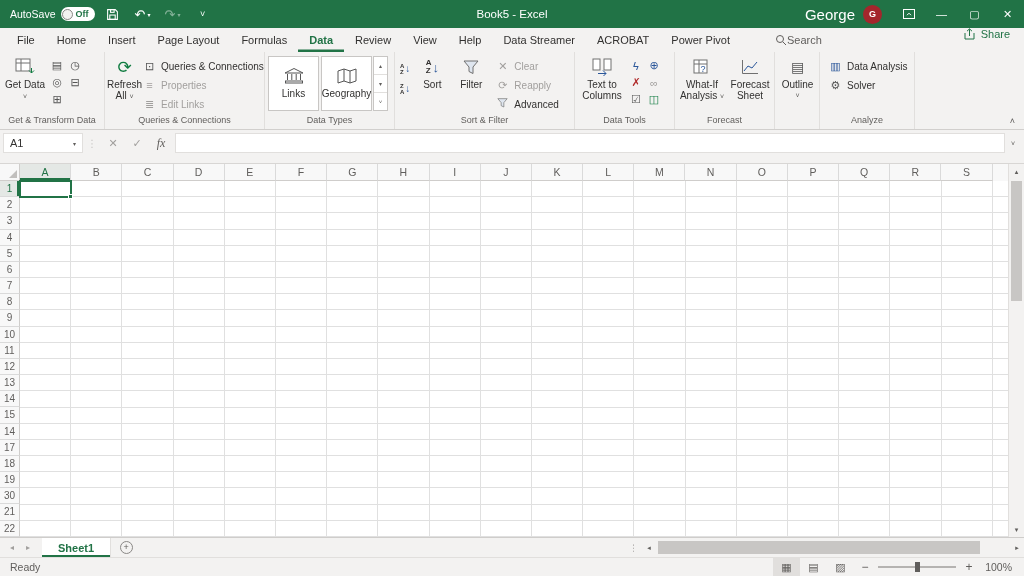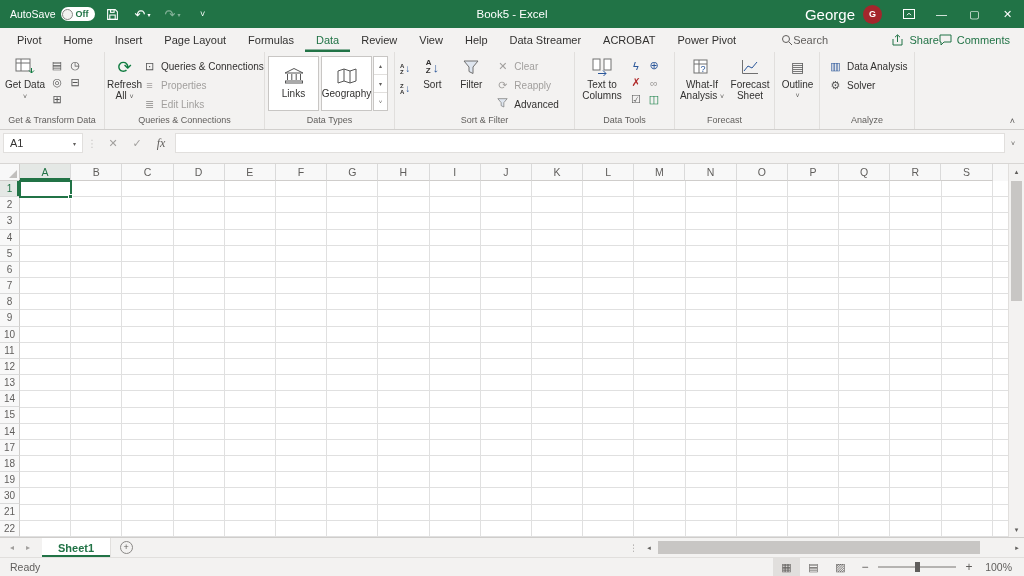--- a/index.html
+++ b/index.html
@@ -20,23 +20,23 @@
 .dim{opacity:.45;}
 .tb-center{position:absolute;left:0;right:0;top:0;height:28px;display:flex;align-items:center;justify-content:center;font-size:11.5px;pointer-events:none;}
 .tb-right{margin-left:auto;display:flex;align-items:center;z-index:2;}
 .user{font-size:15px;margin-right:8px;}
 .avatar{width:19px;height:19px;border-radius:50%;background:#a4262c;display:flex;align-items:center;justify-content:center;font-size:9px;font-weight:bold;margin-right:10px;}
 .wbtn{width:33px;height:28px;display:flex;align-items:center;justify-content:center;font-size:11px;}
 
 
 .menubar{height:24px;background:#f3f2f1;display:flex;align-items:stretch;padding-left:6px;}
 .mtab{padding:0 11px;display:flex;align-items:center;font-size:11px;color:#323130;white-space:nowrap;}
-.mtab.active{color:#217346;font-weight:normal;box-shadow:inset 0 -2.5px 0 #217346;}
+.mtab.active{color:#217346;font-weight:bold;box-shadow:inset 0 -2.5px 0 #217346;}
 .msearch{display:flex;align-items:center;margin-left:34px;color:#605e5c;}
-.mb-right{margin-left:auto;display:flex;align-items:center;padding-right:14px;}
+.mb-right{margin-left:auto;display:flex;align-items:center;gap:18px;padding-right:2px;flex-direction:column;}
 .mshare{display:flex;align-items:center;gap:5px;color:#217346;}
 
 
 .ribbon{height:78px;display:flex;background:#f3f2f1;border-bottom:1px solid #d1cfcd;position:relative;}
 .rgroup{border-right:1px solid #e1dfdd;display:flex;flex-direction:column;flex-shrink:0;}
 .rg-content{flex:1;display:flex;align-items:flex-start;padding:1px 1px 0 2px;}
 .rg-label{height:15px;line-height:13px;text-align:center;font-size:9px;color:#605e5c;white-space:nowrap;overflow:hidden;}
 .bigbtn{display:flex;flex-direction:column;align-items:center;padding-top:4px;height:60px;}
 .bicon{height:20px;display:flex;align-items:center;justify-content:center;}
 .blabel{margin-top:2px;font-size:10px;line-height:11px;color:#323130;text-align:center;}
@@ -160,21 +160,21 @@
             <path d="M4,6.2 L6,4.2 L8,6.2" stroke="#fff" fill="none"></path>
           </svg>
         </span>
       <span class="wbtn">—</span>
       <span class="wbtn">▢</span>
       <span class="wbtn">✕</span>
     </div>
   </div>
 
   <div class="menubar">
-    <span class="mtab">Pivot</span>
+    <span class="mtab">File</span>
     <span class="mtab">Home</span>
     <span class="mtab">Insert</span>
     <span class="mtab">Page Layout</span>
     <span class="mtab">Formulas</span>
     <span class="mtab active">Data</span>
     <span class="mtab">Review</span>
     <span class="mtab">View</span>
     <span class="mtab">Help</span>
     <span class="mtab">Data Streamer</span>
     <span class="mtab">ACROBAT</span>

